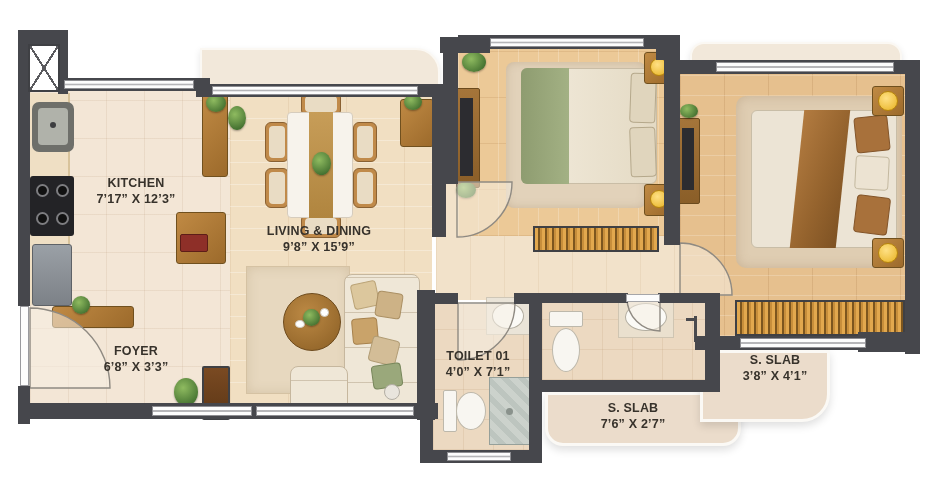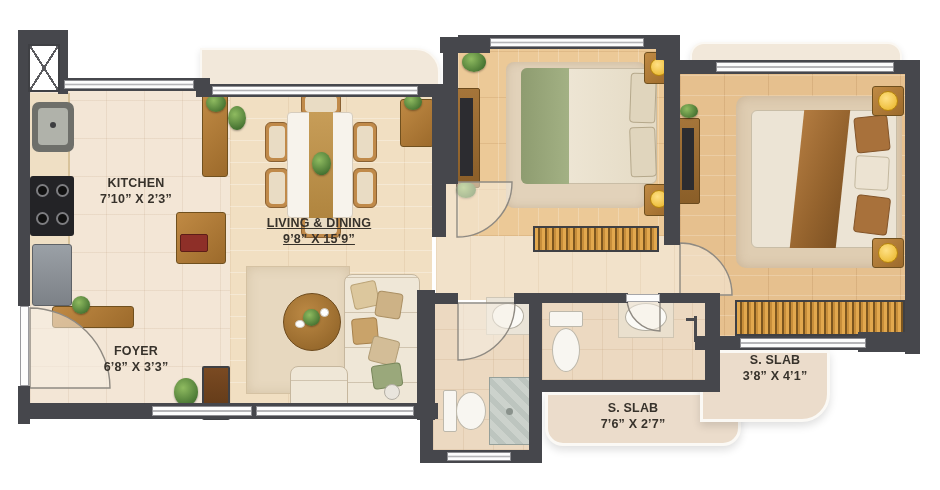--- a/index.html
+++ b/index.html
@@ -210,30 +210,34 @@
   <div class="window" style="left:212px;top:86px;width:206px;height:9px;"></div>
   <div class="window" style="left:490px;top:38px;width:154px;height:9px;"></div>
   <div class="window" style="left:716px;top:62px;width:178px;height:10px;"></div>
   <div class="window" style="left:152px;top:406px;width:100px;height:10px;"></div>
   <div class="window" style="left:256px;top:406px;width:158px;height:10px;"></div>
   <div class="window" style="left:447px;top:452px;width:64px;height:9px;"></div>
   <div class="window" style="left:740px;top:338px;width:126px;height:10px;"></div>
 
   <div class="label" style="left:66px;top:176px;width:140px;">
     <span>KITCHEN</span>
-    <span>7’10” X 2’3”</span>
-  </div>
-  <div class="label" style="left:244px;top:216px;width:150px;text-decoration:underline;">
+    <span>7’17” X 12’3”</span>
+  </div>
+  <div class="label" style="left:244px;top:224px;width:150px;">
     <span>LIVING &amp; DINING</span>
     <span>9’8” X 15’9”</span>
   </div>
   <div class="label" style="left:66px;top:344px;width:140px;">
     <span>FOYER</span>
     <span>6’8” X 3’3”</span>
   </div>
+  <div class="label" style="left:412px;top:349px;width:132px;">
+    <span>TOILET 01</span>
+    <span>4’0” X 7’1”</span>
+  </div>
   <div class="label" style="left:567px;top:401px;width:132px;">
     <span>S. SLAB</span>
     <span>7’6” X 2’7”</span>
   </div>
   <div class="label" style="left:709px;top:353px;width:132px;">
     <span>S. SLAB</span>
     <span>3’8” X 4’1”</span>
   </div>
 
 </div>

